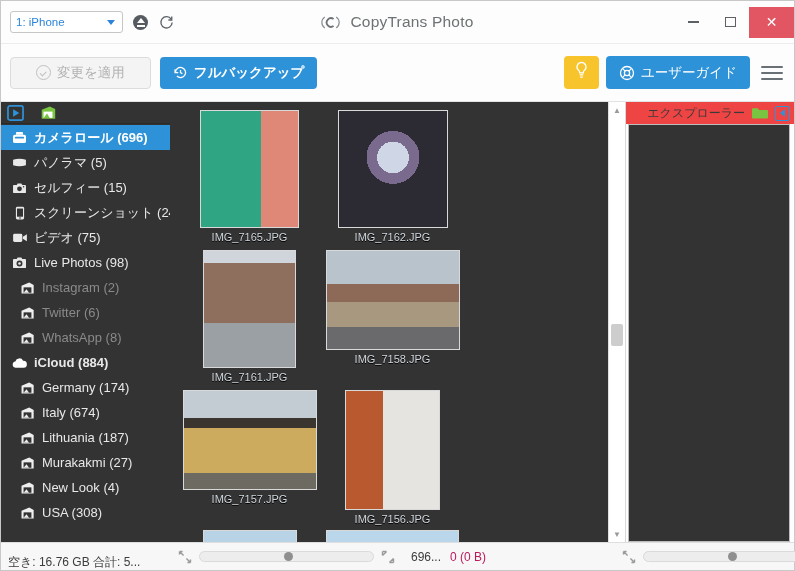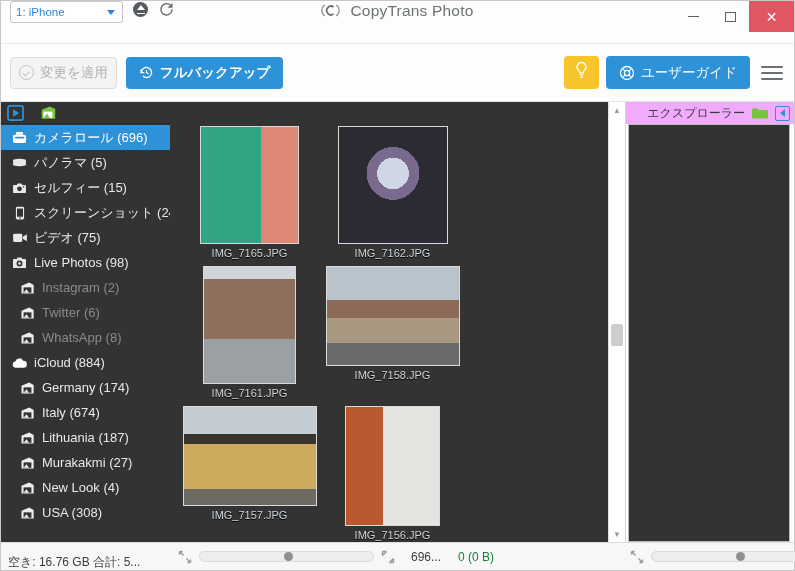--- a/index.html
+++ b/index.html
@@ -15,21 +15,21 @@
     width: 795px; height: 571px;
     border: 1px solid #c8c8c8;
     background: #fdfdfd;
     display: flex; flex-direction: column;
   }
 
   
   .titlebar {
     height: 43px; min-height: 31px;
     background: #fdfdfd;
-    display: flex; align-items: flex-start;
+    display: flex; align-items: center;
     position: relative;
     border-bottom: 1px solid #ececec;
   }
   .device-select {
     margin-left: 9px;
     width: 113px; height: 22px;
     border: 1px solid #c6c6c6;
     border-radius: 3px;
     background: #fff;
     display: flex; align-items: center;
@@ -71,21 +71,21 @@
     height: 58px; min-height: 58px;
     background: #fdfdfd;
     display: flex; align-items: center;
     padding: 0 9px;
     position: relative;
     border-bottom: 1px solid #e3e3e3;
   }
   .btn {
     display: flex; align-items: center; justify-content: center;
     height: 32px; border-radius: 4px; font-size: 13.5px;
-    padding: 0 8px; white-space: nowrap;
+    padding: 0 25px; white-space: nowrap;
   }
   .btn-apply {
     background: #f4f4f4; border: 1px solid #dcdcdc; color: #b2b2b2;
   }
   .btn-apply .ck {
     width: 15px; height: 15px; border: 1.5px solid #c0c0c0; border-radius: 50%;
     margin-right: 6px; position: relative;
   }
   .btn-apply .ck:after {
     content:""; position: absolute; left: 3px; top: 5.2px;
@@ -119,65 +119,64 @@
   .sidebar { width: 169px; min-width: 169px; background: #333333; display: flex; flex-direction: column; }
   .sb-tabs { height: 22px; min-height: 22px; background: #333; display: flex; align-items: center; padding-left: 6px; gap: 14px; border-bottom: 1px solid #2a2a2a;}
   .sb-tab { width: 18px; height: 16px; display:flex; align-items:center; }
   .sb-list { flex: 1; overflow: hidden; padding-top: 1px; }
   .sb-item {
     height: 25px; display: flex; align-items: center;
     padding-left: 8px; font-size: 13px; color: #e8e8e8;
     white-space: nowrap;
   }
   .sb-item.selected { background: #2e92d8; color: #fff; font-weight: bold; }
-  .sb-item.root { font-weight: normal; }
+  .sb-item.root { font-weight: bold; }
   .sb-item.dim { color: #8a8a8a; }
   .sb-item .ico { width: 21px; min-width: 21px; display: flex; align-items: center; justify-content: center; margin-right: 4px; }
   .sb-item.child { padding-left: 16px; }
 
   
   .thumbs-wrap { flex: 1; background: #333333; position: relative; min-width: 0; display:flex; }
   .thumbs {
     flex: 1; display: flex; flex-wrap: wrap;
     align-content: flex-start;
     padding: 8px 4px 0 8px;
     overflow: hidden;
-    margin-top: 16px;
   }
   .cell { width: 143px; height: 140px; display: flex; flex-direction: column; align-items: center; justify-content: flex-start; }
   .ph { border: 1px solid #d9d9d9; background: #555; overflow: hidden; position: relative; }
   .cap { font-size: 11px; color: #cfd6dc; margin-top: 3px; text-shadow: 0 1px 0 #000; }
   .vscroll { width: 17px; background: #fff; border-left: 1px solid #e0e0e0; position: relative; }
   .vscroll .arrow { position:absolute; left:0; right:0; height:16px; display:flex; align-items:center; justify-content:center; color:#9a9a9a; font-size: 8px;}
   .vscroll .arrow.up { top: 0; }
   .vscroll .arrow.dn { bottom: 0; }
   .vscroll .thumb { position: absolute; left: 2px; right: 2px; top: 222px; height: 22px; background: #cdcdcd; border-radius: 2px; }
 
   
   .explorer { width: 169px; min-width: 169px; display: flex; flex-direction: column; background: #fdfdfd; border-left: 1px solid #d8d8d8;}
-  .exp-head { height: 22px; min-height:22px; display: flex; align-items: center; justify-content: flex-end; padding-right: 4px; font-size: 12px; color: #3a3a3a; background: #f0abfc; gap: 6px;}
+  .exp-head { height: 22px; min-height:22px; display: flex; align-items: center; justify-content: flex-end; padding-right: 4px; font-size: 12px; color: #3a3a3a; background: #ef4444; gap: 6px;}
   .exp-folder { width: 18px; height: 14px; }
   .exp-collapse { width: 15px; height: 15px; border: 1.5px solid #2e92d8; border-radius: 2px; display:flex; align-items:center; justify-content:center;}
   .exp-collapse:after { content:""; width:0;height:0;border-top:4px solid transparent;border-bottom:4px solid transparent;border-right:5px solid #2e92d8;}
   .exp-body { flex: 1; background: #333333; margin: 0 4px 0 2px; border: 1px solid #bdbdbd;}
 
   
   .statusbar {
     height: 28px; min-height: 28px; background: #f7f7f7;
     border-top: 1px solid #dedede;
     display: flex; align-items: center; font-size: 12px; color: #3c3c3c;
   }
   .st-free { width: 169px; min-width:169px; padding-left: 7px; white-space: nowrap; overflow: hidden; margin-top: 12px; }
   .st-sep { width: 1px; height: 20px; background: #dcdcdc; }
   .zoomctl { display: flex; align-items: center; gap: 7px; padding: 0 8px; }
   .zoomctl .ic { color: #8a8a8a; font-size: 13px; display:flex; }
   .slider { width: 175px; height: 11px; background: #ededed; border: 1px solid #dadada; border-radius: 6px; position: relative; }
   .slider .knob { position: absolute; width: 9px; height: 9px; background: #8f8f8f; border-radius: 50%; top: 0px; }
   .st-count { padding: 0 8px; white-space: nowrap; display:flex; gap:9px;}
-  .st-sel { color: #15803d; margin-left: 8px; }
+  .st-sel { color: #be185d; }
 </style>
 </head>
 <body>
 
 <div id="app">
 
   <div class="titlebar">
     <div class="device-select">
       <span class="label">1: iPhone</span>
       <span class="chev"></span>

